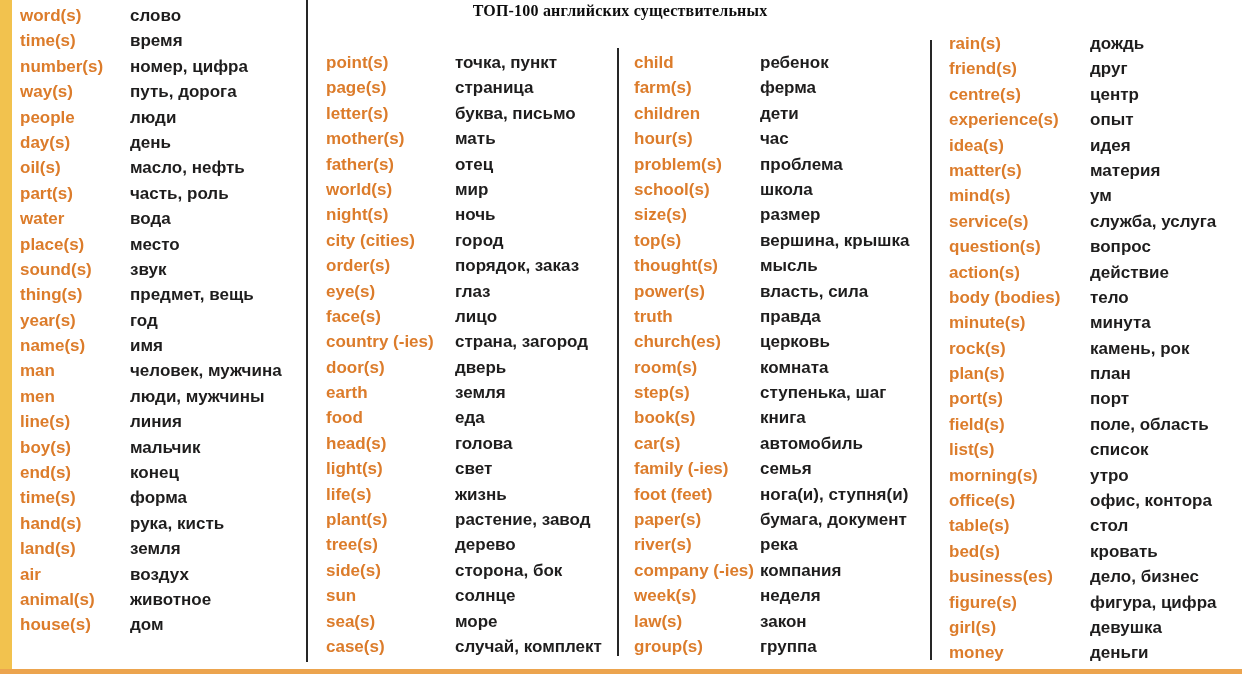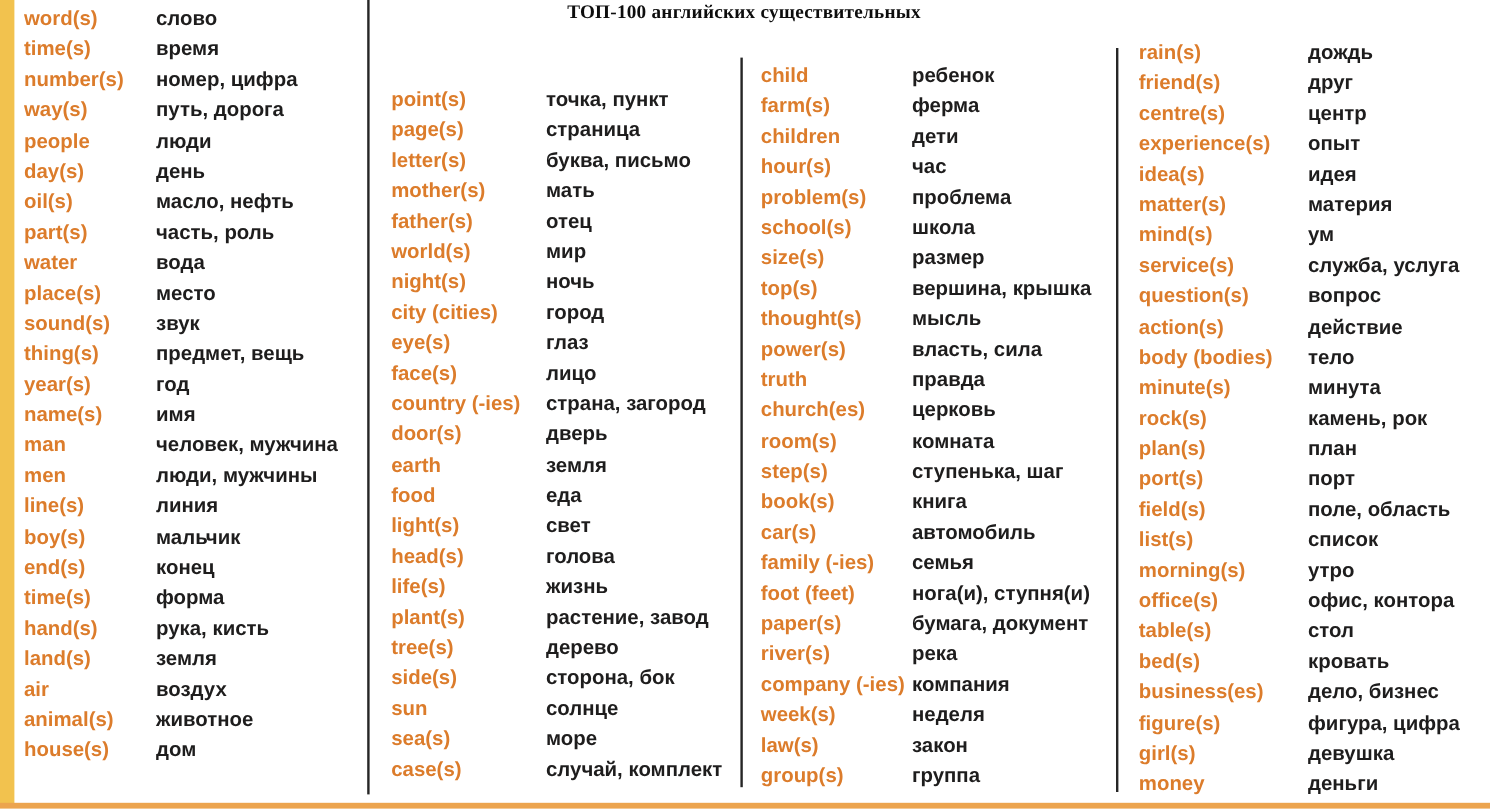--- a/index.html
+++ b/index.html
@@ -51,21 +51,21 @@
     color: #0d0d0d;
     letter-spacing: 0.2px;
     white-space: nowrap;
   }
   .vcol {
     position: absolute;
     display: flex;
     flex-direction: column;
   }
   .col-0 { left: 20px;  top: 3px;  width: 282px; }
-  .col-1 { left: 326px; top: 50px; width: 288px; margin-top: 20px; }
+  .col-1 { left: 326px; top: 50px; width: 288px; }
   .col-2 { left: 634px; top: 50px; width: 292px; }
   .col-3 { left: 949px; top: 7px;  width: 290px; margin-top: 24px; }
   .entry-row {
     display: flex;
     align-items: baseline;
     height: 25.4px;
     line-height: 25.4px;
     white-space: nowrap;
   }
   .en {
@@ -225,20 +225,24 @@
       </div>
       <div class="entry-row">
         <span class="en">night(s)</span>
         <span class="ru">ночь</span>
       </div>
       <div class="entry-row">
         <span class="en">city (cities)</span>
         <span class="ru">город</span>
       </div>
       <div class="entry-row">
+        <span class="en">order(s)</span>
+        <span class="ru">порядок, заказ</span>
+      </div>
+      <div class="entry-row">
         <span class="en">eye(s)</span>
         <span class="ru">глаз</span>
       </div>
       <div class="entry-row">
         <span class="en">face(s)</span>
         <span class="ru">лицо</span>
       </div>
       <div class="entry-row">
         <span class="en">country (-ies)</span>
         <span class="ru">страна, загород</span>
@@ -249,26 +253,26 @@
       </div>
       <div class="entry-row">
         <span class="en">earth</span>
         <span class="ru">земля</span>
       </div>
       <div class="entry-row">
         <span class="en">food</span>
         <span class="ru">еда</span>
       </div>
       <div class="entry-row">
+        <span class="en">head(s)</span>
+        <span class="ru">голова</span>
+      </div>
+      <div class="entry-row">
         <span class="en">light(s)</span>
         <span class="ru">свет</span>
-      </div>
-      <div class="entry-row">
-        <span class="en">head(s)</span>
-        <span class="ru">голова</span>
       </div>
       <div class="entry-row">
         <span class="en">life(s)</span>
         <span class="ru">жизнь</span>
       </div>
       <div class="entry-row">
         <span class="en">plant(s)</span>
         <span class="ru">растение, завод</span>
       </div>
       <div class="entry-row">

